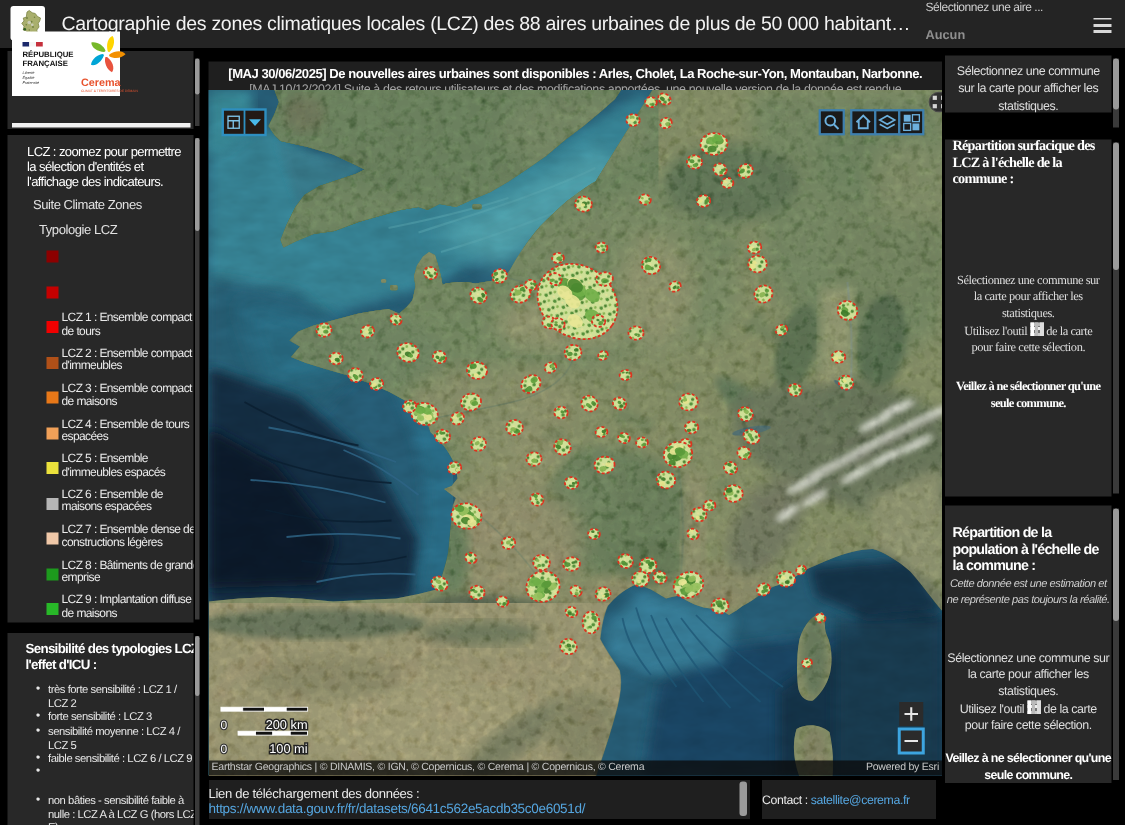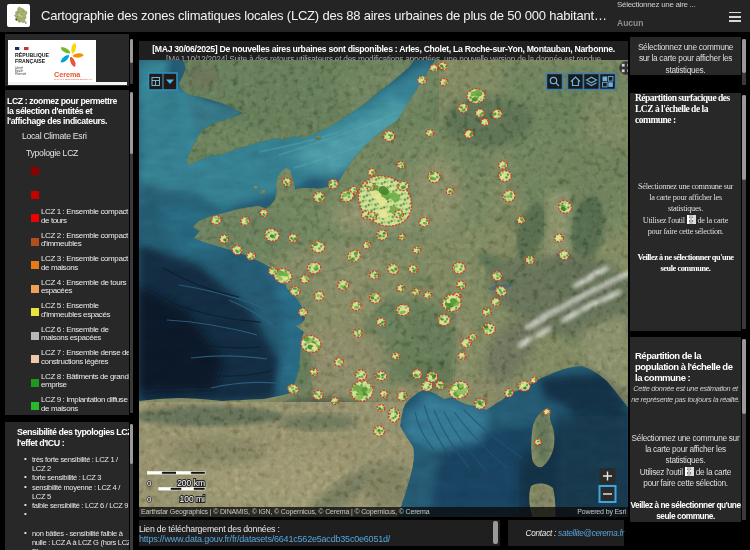--- a/index.html
+++ b/index.html
@@ -12,24 +12,24 @@
   #hdrtitle{left:41px;top:8px;font-size:13px;color:#f2f2f2;letter-spacing:-0.2px;white-space:nowrap;}
   #hdrsel{left:617px;top:0;font-size:8px;color:#cfcfcf;letter-spacing:-0.3px;}
   #hdraucun{left:617px;top:17.5px;font-size:8.5px;color:#8f8f8f;font-weight:bold;}
   #hdrburger{left:729px;top:12px;width:12px;height:10px;}
   #hdrburger div{height:1.4px;background:#d8d8d8;margin-bottom:2.8px;}
   .panel{background:#282828;}
   .vtrack{position:absolute;width:3.5px;background:#3a3a3a;}
   .vthumb{position:absolute;width:3.5px;background:#9a9a9a;border-radius:2px;}
   
   #logoP{left:5px;top:34px;width:124px;height:52px;}
-  #logoW{left:8px;top:40px;width:88px;height:43px;background:#fff;}
+  #logoW{left:8px;top:21px;width:72px;height:43px;background:#fff;}
   #logoH{left:8px;top:82px;width:119px;height:2.5px;background:#f2f2f2;}
   #legP{left:5px;top:90px;width:124px;height:325px;overflow:hidden;}
-  #legP .tt{position:absolute;left:2px;top:5.5px;width:114px;font-size:8.7px;font-weight:bold;color:#fff;line-height:10.4px;letter-spacing:-0.4px;white-space:nowrap;}
+  #legP .tt{position:absolute;left:13px;top:5.5px;width:114px;font-size:8.7px;font-weight:normal;color:#fff;line-height:10.4px;letter-spacing:-0.4px;white-space:nowrap;}
   #legP .l1{position:absolute;left:17px;top:41px;font-size:8.7px;color:#e2e2e2;letter-spacing:-0.3px;}
   #legP .l2{position:absolute;left:21px;top:57.5px;font-size:8.7px;color:#e2e2e2;letter-spacing:-0.3px;}
   .lit{position:absolute;left:36px;width:92px;font-size:8px;color:#eaeaea;line-height:8.5px;letter-spacing:-0.4px;white-space:nowrap;margin-top:44px;}
   .sw{position:absolute;left:26px;width:8px;height:8px;}
   #senP{left:5px;top:422px;width:124px;height:128px;overflow:hidden;}
   #senP .tt{position:absolute;left:12px;top:5px;width:114px;font-size:8.9px;font-weight:bold;color:#fff;line-height:10.8px;letter-spacing:-0.45px;white-space:nowrap;}
   .bul{position:absolute;left:19px;color:#e8e8e8;font-size:8px;}
   .bit{position:absolute;left:27px;width:99px;font-size:7.5px;color:#e8e8e8;line-height:9.2px;letter-spacing:-0.3px;white-space:nowrap;}
   
   #rp1{left:630px;top:37px;width:111px;height:38px;overflow:hidden;}
@@ -49,21 +49,21 @@
   #notice .n2{font-size:8.3px;color:#a6a6a6;margin-top:0.5px;white-space:nowrap;letter-spacing:-0.25px;}
   
   #map{left:139px;top:59.5px;width:489px;height:457.5px;background:#2c6378;overflow:hidden;}
   #attr{left:139px;top:507px;width:489px;height:10px;background:rgba(12,12,12,.78);color:#c9c9c9;font-size:7px;line-height:10px;letter-spacing:-0.15px;}
   #attr .l{position:absolute;left:2px;}
   #attr .r{position:absolute;right:2px;}
   
   #ftA{left:139px;top:519.5px;width:361px;height:26px;background:#1f1f1f;text-align:left;}
   #ftA .f1{font-size:8.7px;color:#eaeaea;margin-top:4px;letter-spacing:-0.2px;}
   #ftA .f2{font-size:9px;color:#55a6e0;margin-top:0.5px;letter-spacing:-0.2px;}
-  #ftB{left:508px;top:519.5px;width:116px;height:26px;background:#1f1f1f;text-align:right;font-style:italic;}
+  #ftB{left:508px;top:519.5px;width:116px;height:26px;background:#1f1f1f;text-align:left;}
   #ftB .f1{font-size:8.2px;color:#eaeaea;margin-top:9px;letter-spacing:-0.25px;}
   #ftB a,#ftA a{color:#55a6e0;text-decoration:none;}
 </style>
 </head>
 <body>
 <div id="app">
 
   <div class="abs" id="hdr"></div>
   <div class="abs" id="hdricon">
     <svg width="23" height="23" viewBox="0 0 23 23">
@@ -124,21 +124,21 @@
       <text x="46" y="36.5" font-size="7.2" font-weight="bold" fill="#e8532e" font-family="Liberation Sans">Cerema</text>
       <text x="46" y="40" font-size="2.2" fill="#e8532e" font-family="Liberation Sans">CLIMAT &amp; TERRITOIRES DE DEMAIN</text>
     </svg>
   </div>
   <div class="abs" id="logoH"></div>
   <div class="vtrack" style="left:129.5px;top:39px;height:45px;"></div>
   <div class="vthumb" style="left:129.5px;top:39px;height:24px;"></div>
 
   <div class="abs panel" id="legP">
     <div class="tt">LCZ : zoomez pour permettre<br>la sélection d'entités et<br>l'affichage des indicateurs.</div>
-    <div class="l1">Local Climate Esri</div>
+    <div class="l1">Suite Climate Zones</div>
     <div class="l2">Typologie LCZ</div>
 <div class="sw" style="top:77px;background:#8c0000"></div>
       <div class="lit" style="top:74px">LCZ 1 : Ensemble compact<br>de tours</div>
       <div class="sw" style="top:100.5px;background:#c50000"></div>
       <div class="lit" style="top:97.5px">LCZ 2 : Ensemble compact<br>d'immeubles</div>
       <div class="sw" style="top:124.0px;background:#f10000"></div>
       <div class="lit" style="top:121.0px">LCZ 3 : Ensemble compact<br>de maisons</div>
       <div class="sw" style="top:147.5px;background:#b05018"></div>
       <div class="lit" style="top:144.5px">LCZ 4 : Ensemble de tours<br>espacées</div>
       <div class="sw" style="top:171.0px;background:#e87818"></div>

